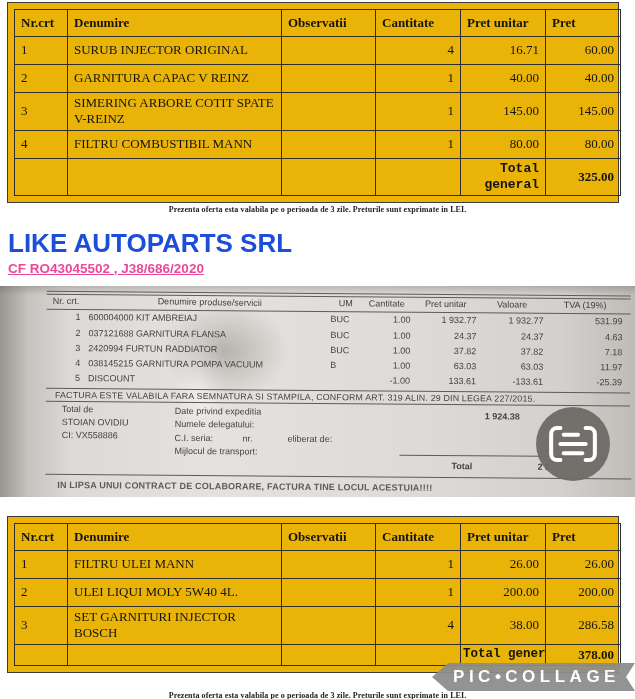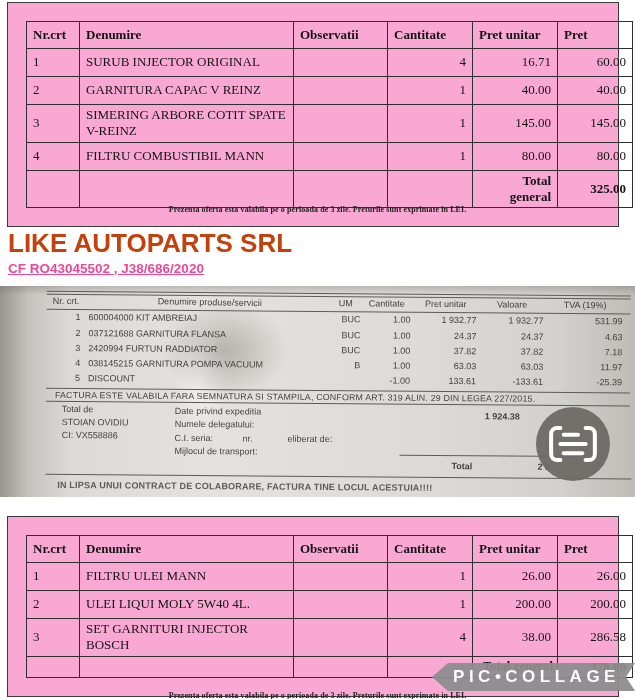--- a/index.html
+++ b/index.html
@@ -3,46 +3,46 @@
 <meta charset="utf-8">
 <style>
   html,body{margin:0;padding:0;overflow:hidden;}
   body{
     width:635px;height:699px;position:relative;background:#fff;
     font-family:"Liberation Serif",serif;color:#141414;
   }
   
   .tblwrap{
     position:absolute;left:7px;width:612px;
-    border:1px solid #3a3a3a;padding:18px;background:#f9a8d4;box-sizing:border-box;
+    border:1px solid #3a3a3a;padding:6px;background:#eab308;box-sizing:border-box;
   }
   table.offer{width:100%;border-collapse:collapse;table-layout:fixed;font-size:13px;}
   table.offer td,table.offer th{
     border:1px solid #2e2e2e;padding:2px 6px;vertical-align:middle;
     overflow:hidden;line-height:1.25;
   }
   table.offer th{text-align:left;font-weight:bold;height:22px;}
   td.t-nr{text-align:left;}
   td.t-den{padding-right:30px;}
   td.t-num{text-align:right;}
   tr.rh1 td{height:23px;}
   tr.rh2 td{height:32px;}
   tr.rtot td{height:30px;}
-  .t-totlbl{font-weight:bold;}
+  .t-totlbl{font-weight:bold;font-family:Liberation Mono, monospace;}
   .t-totval{font-weight:bold;}
   .nowrap{white-space:nowrap;padding-left:2px !important;padding-right:4px !important;font-size:12.5px;}
   
   .note{
     position:absolute;left:0;width:635px;text-align:center;
     font-size:8px;font-weight:bold;color:#222;letter-spacing:.1px;
   }
   
   .company-name{
     position:absolute;left:8px;top:228px;margin:0;
-    font-family:"Liberation Sans",sans-serif;font-size:26px;font-weight:bold;color:#c2410c;
+    font-family:"Liberation Sans",sans-serif;font-size:26px;font-weight:bold;color:#1d4ed8;
     letter-spacing:0;
   }
   .company-reg{
     position:absolute;left:8px;top:261px;
     font-family:"Liberation Sans",sans-serif;font-size:13.5px;font-weight:bold;
     color:#ec4899;text-decoration:underline;cursor:pointer;
   }
   
   .photo{
     position:absolute;left:0;top:286px;width:635px;height:211px;overflow:hidden;
@@ -57,21 +57,21 @@
     font-family:"Liberation Sans",sans-serif;color:#454441;font-size:9px;
   }
   .ln{position:absolute;height:1px;background:#5d5c59;}
   .iv-row{
     position:absolute;left:52px;width:574px;display:grid;
     grid-template-columns:32px 246px 30px 52px 66px 67px 79px;
     font-size:9px;line-height:11px;
   }
   .iv-row .c-nr{text-align:right;padding-right:4px;}
   .iv-row .c-name{text-align:left;padding-left:4px;}
-  .iv-row .c-um{text-align:right;}
+  .iv-row .c-um{text-align:left;}
   .iv-row .c-num{text-align:right;padding-right:2px;}
   .iv-row.h{color:#3f3e3b;}
   .iv-row.h .c-name{text-align:center;transform:rotate(.6deg);}
   .iv-row.h .c-um,.iv-row.h .c-num{text-align:center;padding:0;}
   .iv-abs{position:absolute;white-space:nowrap;}
   .b{font-weight:bold;}
   .iv-footer{
     position:absolute;left:58px;top:196px;font-weight:bold;font-size:9px;
     color:#4c4b47;opacity:.88;letter-spacing:.2px;white-space:nowrap;
   }

